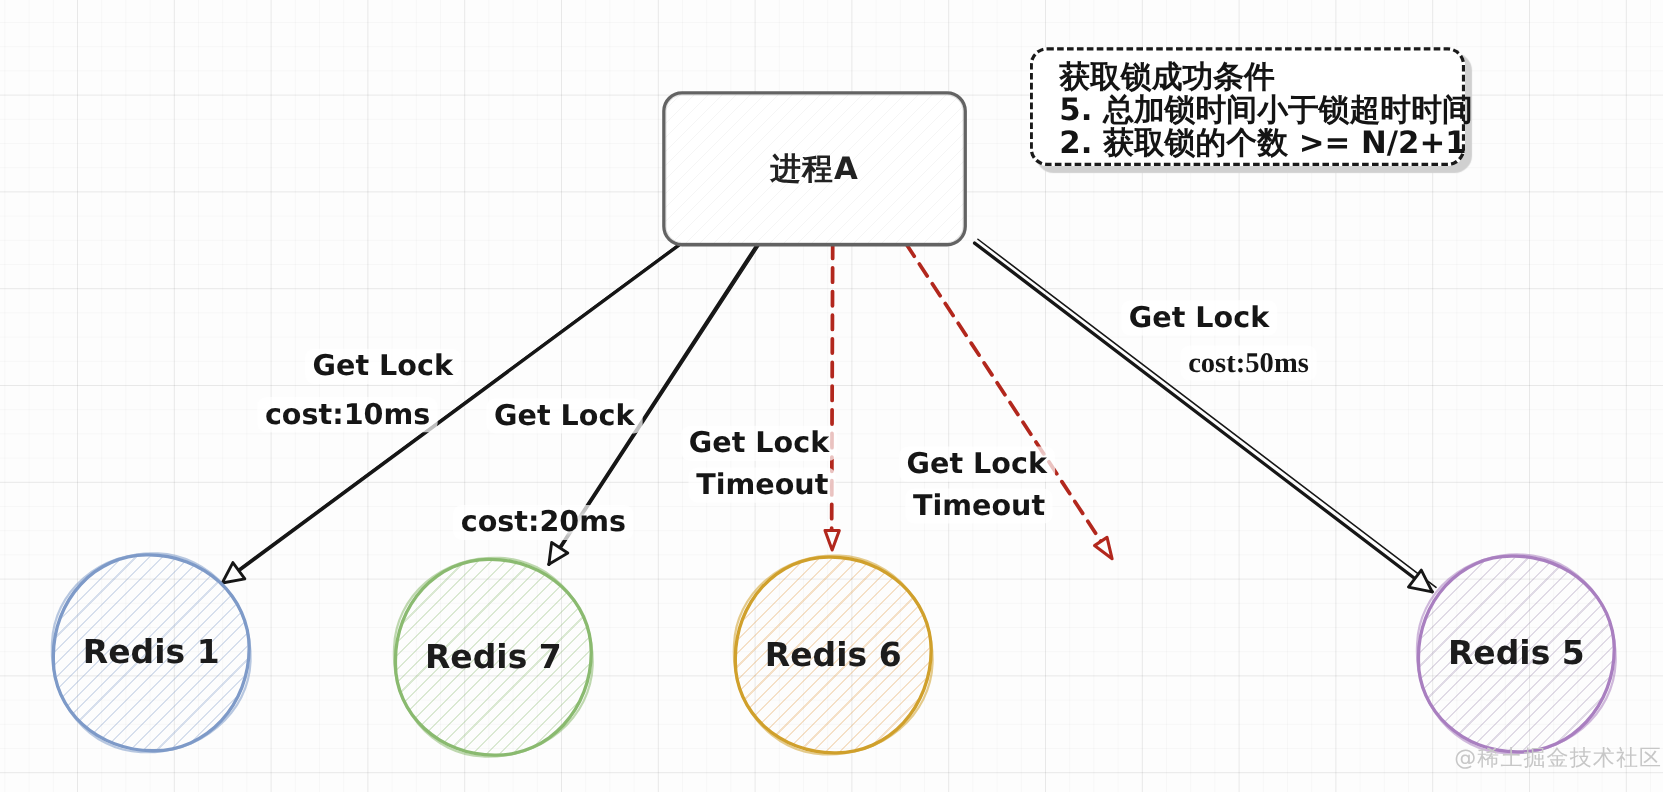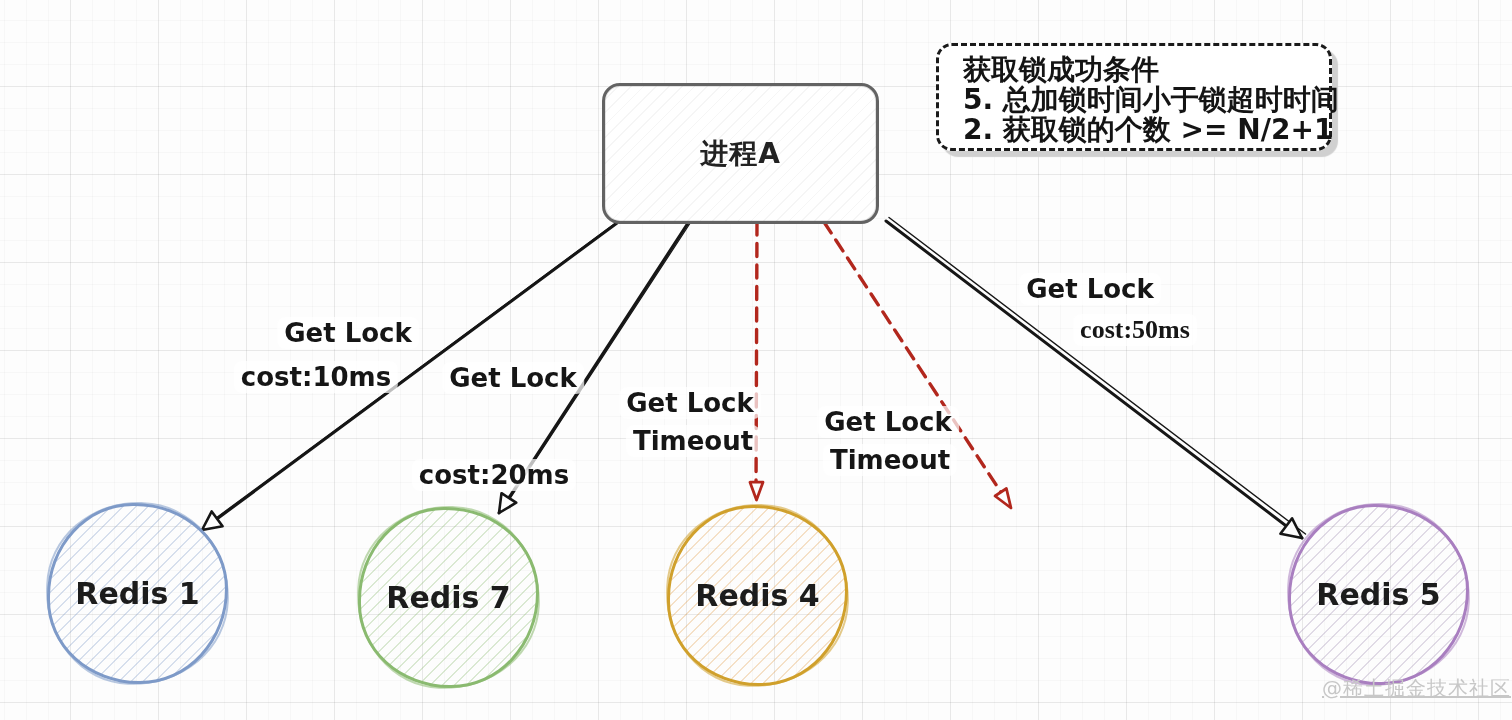--- a/index.html
+++ b/index.html
@@ -67,21 +67,21 @@
     text-shadow:0 0 5px #fff,0 0 5px #fff;
   }
   .e1a{left:348px;top:333px;} .e1b{left:316px;top:377px;}
   .e2a{left:513px;top:378px;} .e2b{left:494px;top:427px;margin-top:48px;}
   .e3a{left:690px;top:403px;} .e3b{left:693px;top:441px;}
   .e4a{left:888px;top:422px;} .e4b{left:890px;top:460px;}
   .e5a{left:1090px;top:289px;} .e5b{left:1135px;top:330px;font-family:Liberation Serif, serif;}
 
   .watermark{
     position:absolute;left:1322px;top:675px;
-    font-size:20px;color:#c7c7c7;font-weight:500;letter-spacing:1px;white-space:nowrap;text-decoration:underline;
+    font-size:20px;color:#c7c7c7;font-weight:500;letter-spacing:1px;white-space:nowrap;
   }
 </style>
 </head>
 <body>
 
 <div class="stage">
 
   <svg class="arrows" viewBox="0 0 1512 720" xmlns="http://www.w3.org/2000/svg">
 
     <g stroke="#161616" fill="none" stroke-linecap="round" stroke-linejoin="round">
@@ -128,21 +128,21 @@
   <div class="elabel e5a">Get Lock</div>
   <div class="elabel e5b">cost:50ms</div>
 
   <div class="node node1">
     <span class="lbl">Redis 1</span>
   </div>
   <div class="node node2">
     <span class="lbl">Redis 7</span>
   </div>
   <div class="node node3">
-    <span class="lbl">Redis 4</span>
+    <span class="lbl">Redis 6</span>
   </div>
   <div class="node node5">
     <span class="lbl">Redis 5</span>
   </div>
 
   <div class="watermark">@稀土掘金技术社区</div>
 
 </div>
 
 </body></html>

